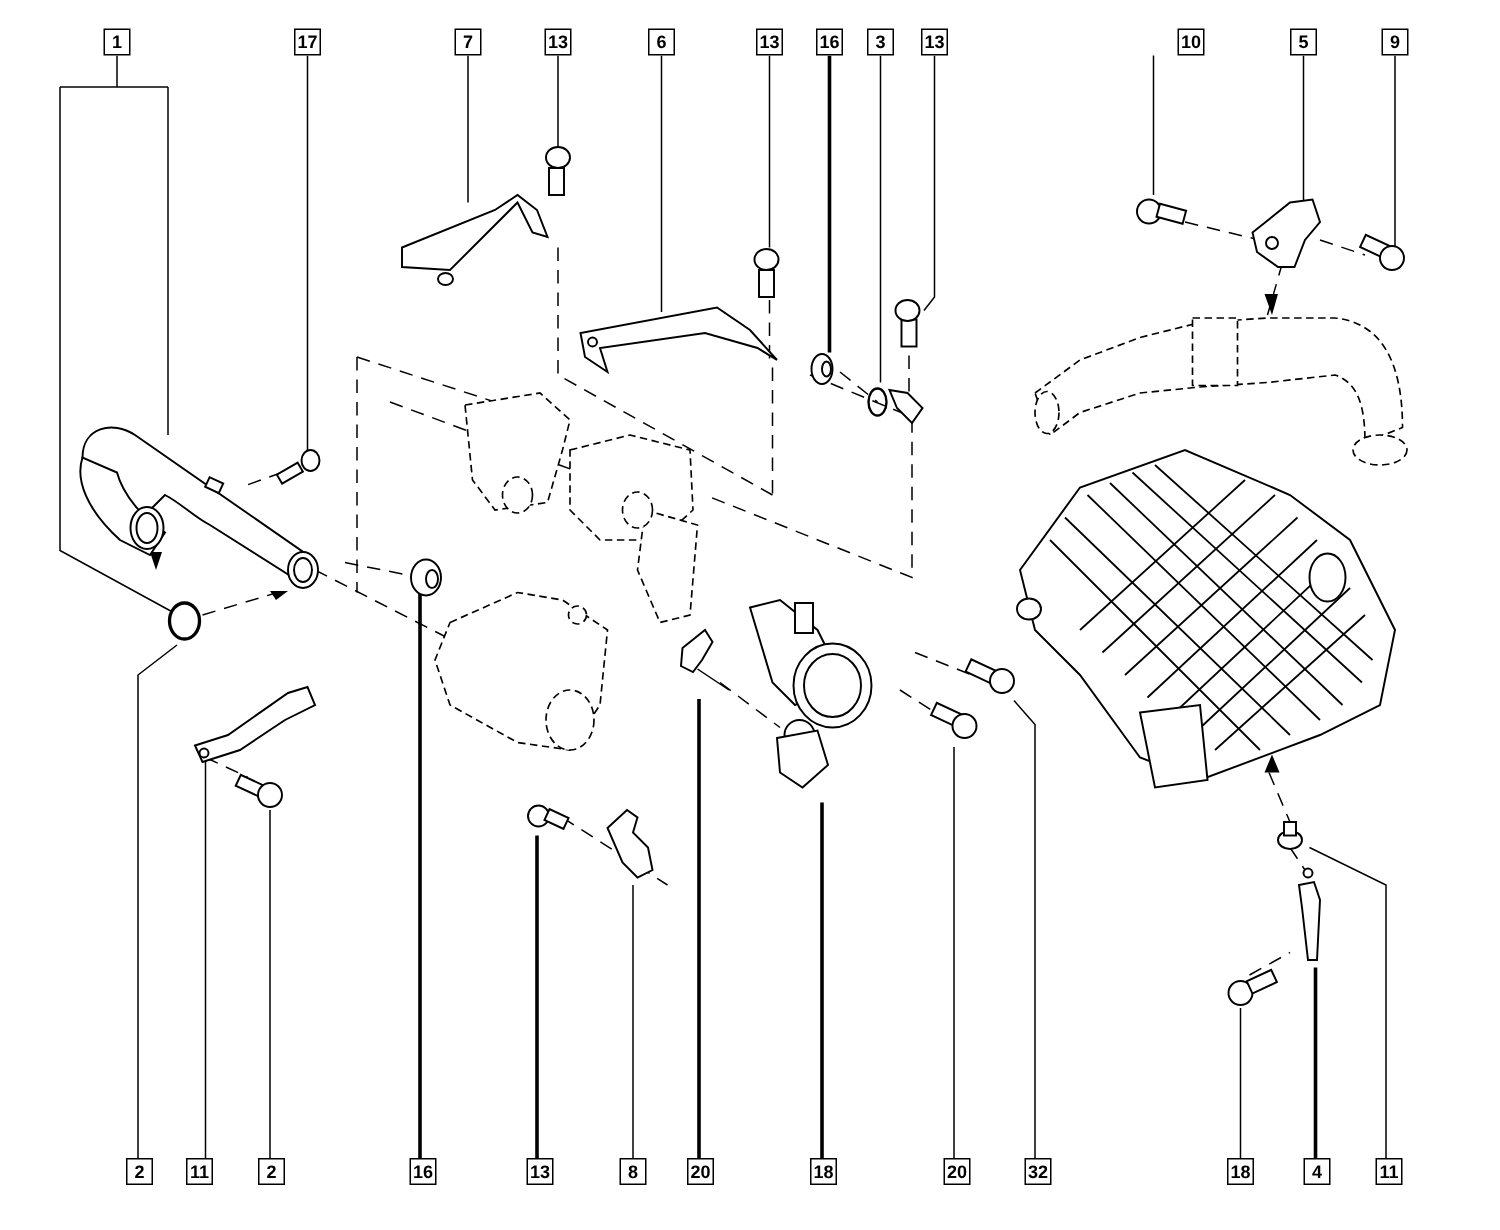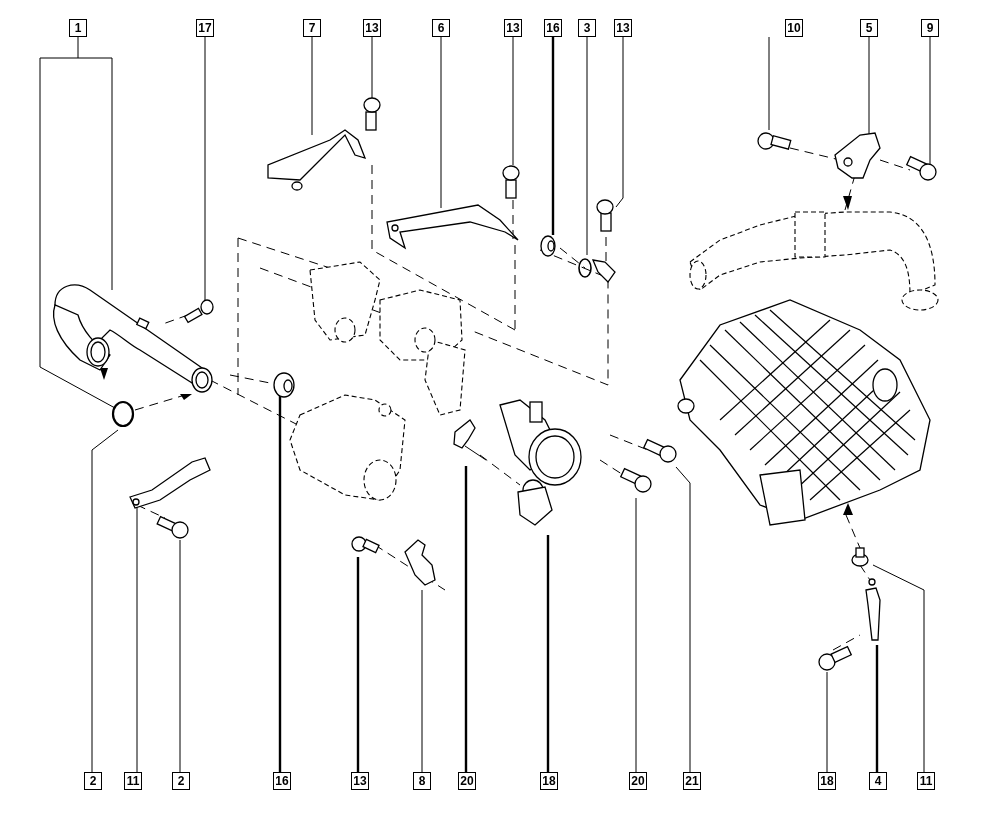--- a/index.html
+++ b/index.html
@@ -300,16 +300,16 @@
 
 <div class="callout" style="left:84px;top:772px">2</div>
 <div class="callout" style="left:124px;top:772px">11</div>
 <div class="callout" style="left:172px;top:772px">2</div>
 <div class="callout" style="left:273px;top:772px">16</div>
 <div class="callout" style="left:351px;top:772px">13</div>
 <div class="callout" style="left:413px;top:772px">8</div>
 <div class="callout" style="left:458px;top:772px">20</div>
 <div class="callout" style="left:540px;top:772px">18</div>
 <div class="callout" style="left:629px;top:772px">20</div>
-<div class="callout" style="left:683px;top:772px">21</div>
+<div class="callout" style="left:683px;top:772px">32</div>
 <div class="callout" style="left:818px;top:772px">18</div>
 <div class="callout" style="left:869px;top:772px">4</div>
 <div class="callout" style="left:917px;top:772px">11</div>
 
 </body></html>

